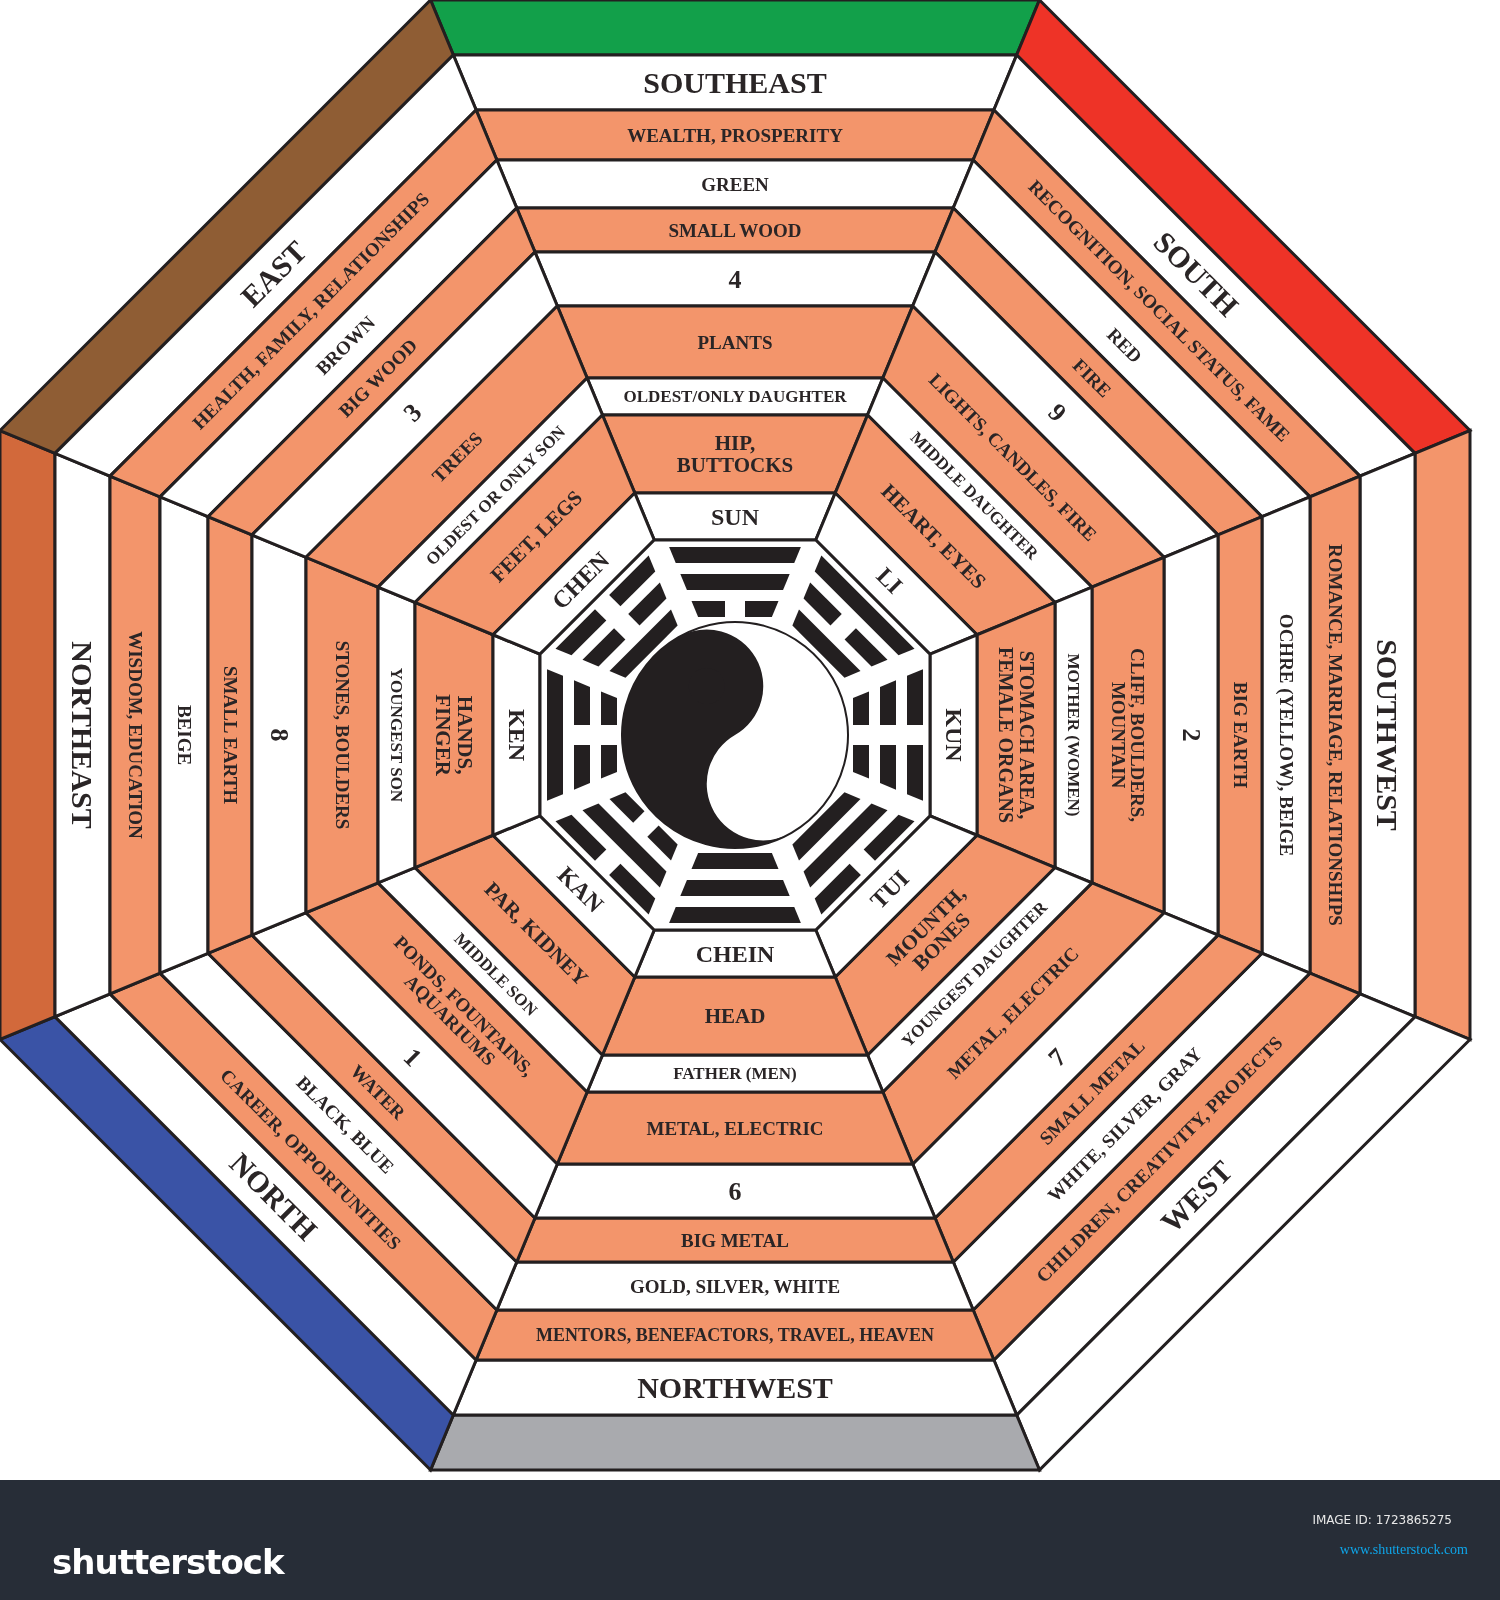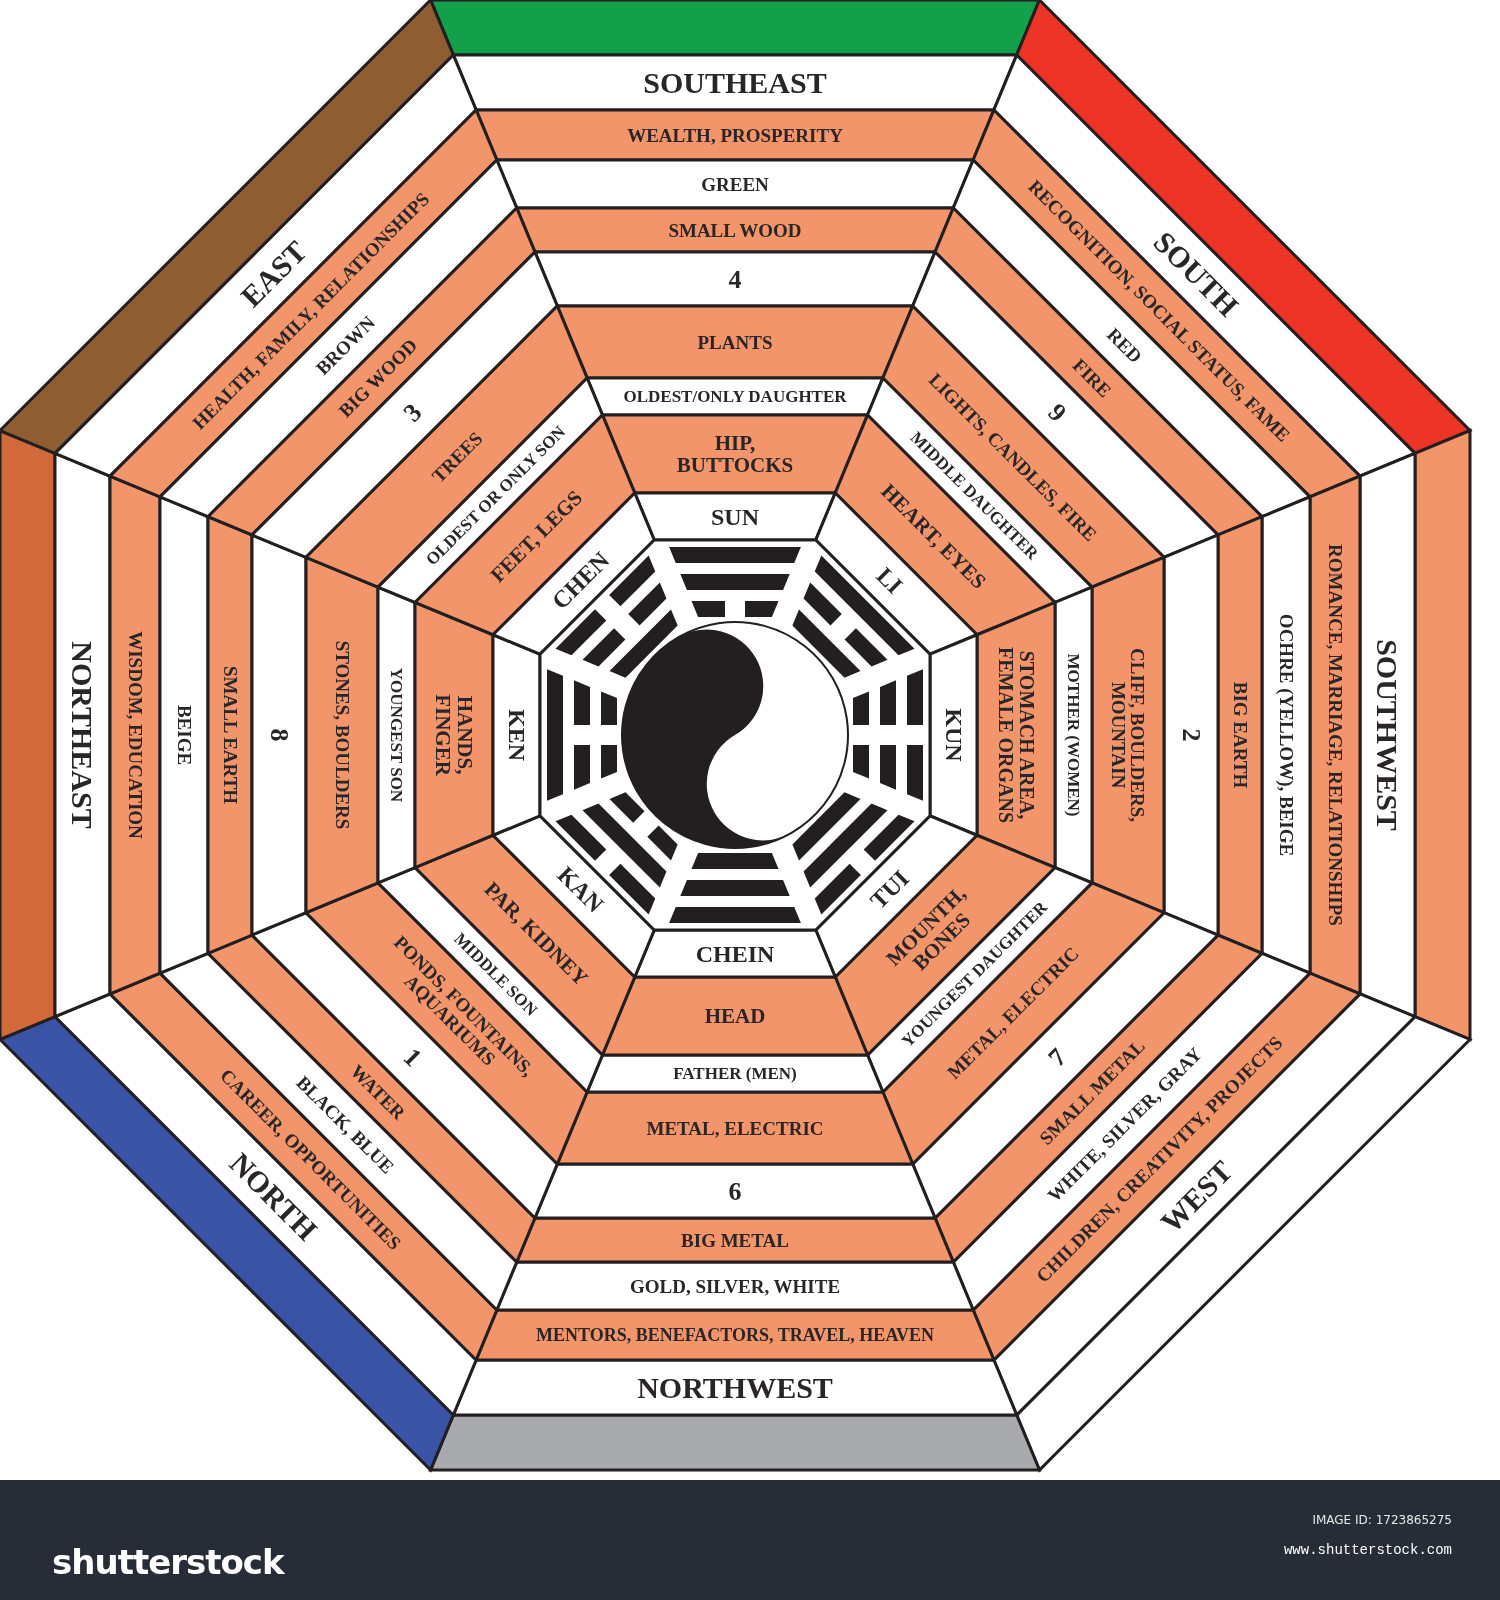--- a/index.html
+++ b/index.html
@@ -2,21 +2,21 @@
 <html><head>
 <meta charset="utf-8">
 <style>
   html, body { margin: 0; padding: 0; background: #ffffff; }
   body { width: 1500px; height: 1600px; position: relative; overflow: hidden; font-family: "DejaVu Serif", "Liberation Serif", serif; }
   #bagua { position: absolute; left: 0; top: 0; width: 1500px; height: 1480px; }
   #bagua text { font-family: "Liberation Serif", "DejaVu Serif", serif; font-weight: bold; fill: #2a2526; text-anchor: middle; dominant-baseline: central; }
   .footer { position: absolute; left: 0; top: 1480px; width: 1500px; height: 120px; background: #272d37; color: #ffffff; }
   .footer .logo { position: absolute; left: 52px; top: 30px; font-family: "DejaVu Sans", sans-serif; font-weight: bold; font-size: 34px; letter-spacing: -1px; color: #fff; margin-top: 32px; }
   .footer .id { position: absolute; right: 48px; top: 33px; font-family: "DejaVu Sans", sans-serif; font-size: 12px; color: #e8e8e8; }
-  .footer .url { position: absolute; right: 48px; top: 62px; font-family: Liberation Mono, monospace; font-size: 14px; color: #ffffff; }
+  .footer .url { position: absolute; right: 32px; top: 62px; font-family: Liberation Serif, serif; font-size: 14px; color: #0ea5e9; }
 </style>
 </head>
 <body>
 
 <svg id="bagua" viewBox="0 0 1500 1480" xmlns="http://www.w3.org/2000/svg">
   <g id="sectors">
       <g transform="translate(735,735) rotate(0)">
         <polygon points="-304.44696834422484,-735 304.44696834422484,-735 281.6652224137046,-680 -281.6652224137046,-680" fill="#12a04a" stroke="#231f20" stroke-width="3" stroke-linejoin="miter"></polygon>
         <polygon points="-281.6652224137046,-680 281.6652224137046,-680 258.8834764831844,-625 -258.8834764831844,-625" fill="#ffffff" stroke="#231f20" stroke-width="3" stroke-linejoin="miter"></polygon>
         <polygon points="-258.8834764831844,-625 258.8834764831844,-625 238.17279836452965,-575 -238.17279836452965,-575" fill="#f3956b" stroke="#231f20" stroke-width="3" stroke-linejoin="miter"></polygon>

